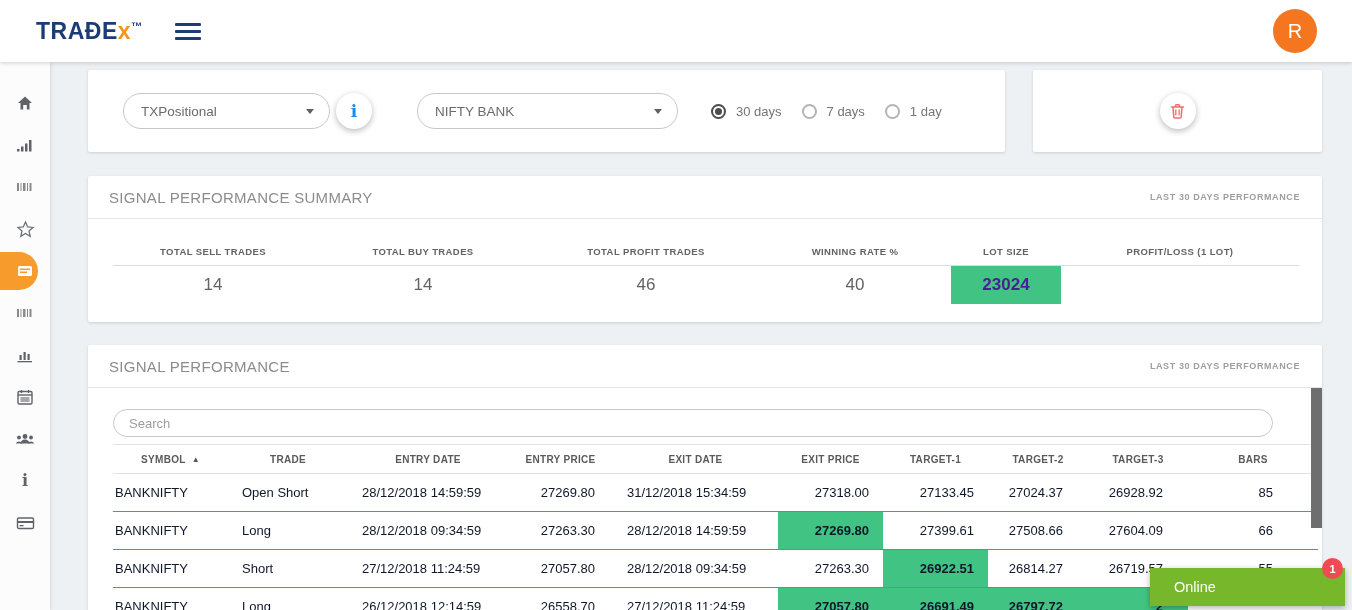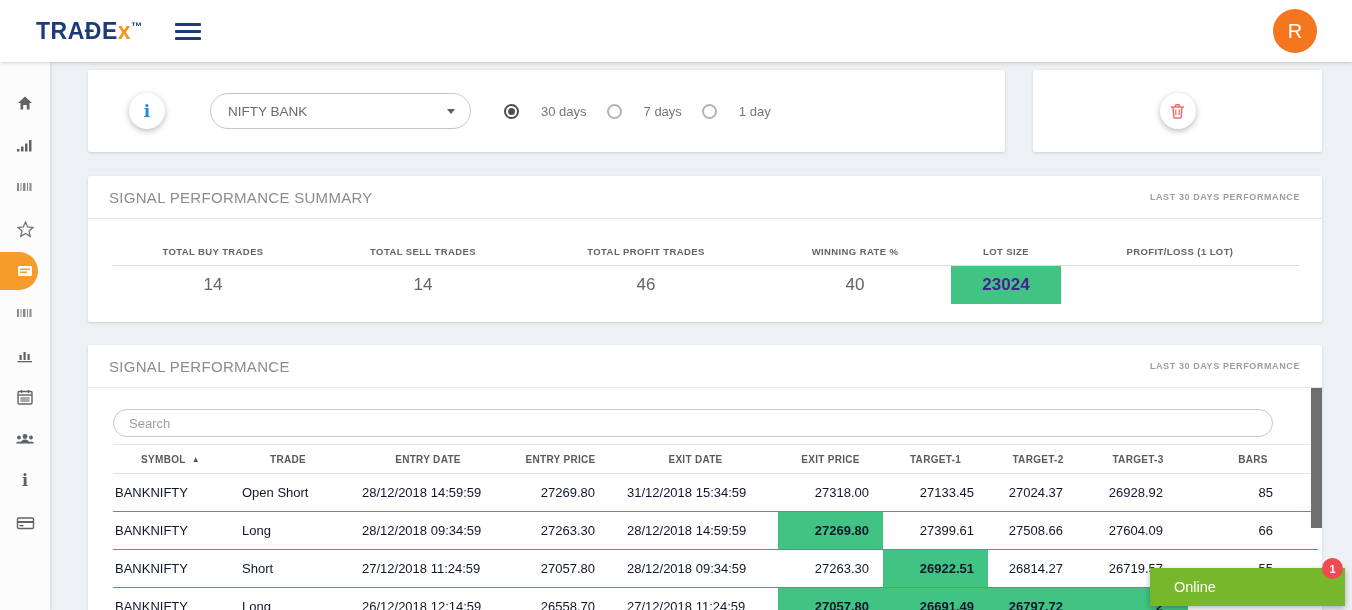--- a/index.html
+++ b/index.html
@@ -49,21 +49,21 @@
     display:flex; align-items:center; justify-content:space-between;
     padding:0 15px 0 17px; font-size:13.5px; color:#6b6b6b; cursor:pointer;
   }
   .caret { width:0; height:0; border-left:4px solid transparent; border-right:4px solid transparent; border-top:5px solid #606060; margin-left:10px; }
   .round-btn {
     width:36px; height:36px; border-radius:50%; background:#fff; border:none;
     box-shadow:0 2px 6px rgba(0,0,0,.28); display:flex; align-items:center; justify-content:center; cursor:pointer;
   }
   .i-glyph { font-family:"DejaVu Serif", serif; font-weight:bold; font-size:17px; color:#1e88e5; line-height:1; }
   .radios { display:flex; align-items:center; gap:20px; margin-left:33px; font-size:13px; color:#757575; }
-  .radio-opt { display:flex; align-items:flex-end; gap:22px; cursor:pointer; }
+  .radio-opt { display:flex; align-items:flex-end; gap:10px; cursor:pointer; }
   .radio { width:15px; height:15px; border-radius:50%; border:2px solid #b4b4b4; position:relative; }
   .radio.sel { border-color:#4d4d4d; }
   .radio.sel::after { content:''; position:absolute; inset:2px; border-radius:50%; background:#4d4d4d; }
   
   .section-card { margin-top:24px; }
   .section-head {
     height:43px; display:flex; align-items:center; justify-content:space-between;
     padding:0 22px 0 21px; border-bottom:1px solid #e6e6e6;
   }
   .section-title { font-size:15px; color:#8c8c8c; letter-spacing:.3px; }
@@ -205,20 +205,24 @@
         <rect x="1.5" y="7" width="16" height="2" fill="#5f6368"></rect>
         <rect x="3.5" y="11" width="4" height="1.3" fill="#5f6368"></rect>
       </svg>
   </div>
 </div>
 
 <div class="main">
 
   <div class="filter-row">
     <div class="card filter-card">
+      <div class="pill-select" style="width:207px">
+        <span>TXPositional</span>
+        <span class="caret"></span>
+      </div>
       <button class="round-btn" style="margin-left:6px">
         <span class="i-glyph">i</span>
       </button>
       <div class="pill-select" style="width:261px; margin-left:45px">
         <span>NIFTY BANK</span>
         <span class="caret"></span>
       </div>
       <div class="radios">
         <label class="radio-opt">
           <span class="radio sel"></span>
@@ -246,22 +250,22 @@
     </div>
   </div>
 
   <div class="card section-card">
     <div class="section-head">
       <div class="section-title">SIGNAL PERFORMANCE SUMMARY</div>
       <div class="section-period">LAST 30 DAYS PERFORMANCE</div>
     </div>
     <div class="summary-body">
       <div class="summary-grid" id="summary-labels">
+          <div class="metric-label">TOTAL SELL TRADES</div>
           <div class="metric-label">TOTAL BUY TRADES</div>
-          <div class="metric-label">TOTAL SELL TRADES</div>
           <div class="metric-label">TOTAL PROFIT TRADES</div>
           <div class="metric-label">WINNING RATE %</div>
           <div class="metric-label">LOT SIZE</div>
           <div class="metric-label">PROFIT/LOSS (1 LOT)</div>
         </div>
       <div class="summary-grid" id="summary-values">
           <div class="metric-value">14</div>
           <div class="metric-value">14</div>
           <div class="metric-value">46</div>
           <div class="metric-value">40</div>

